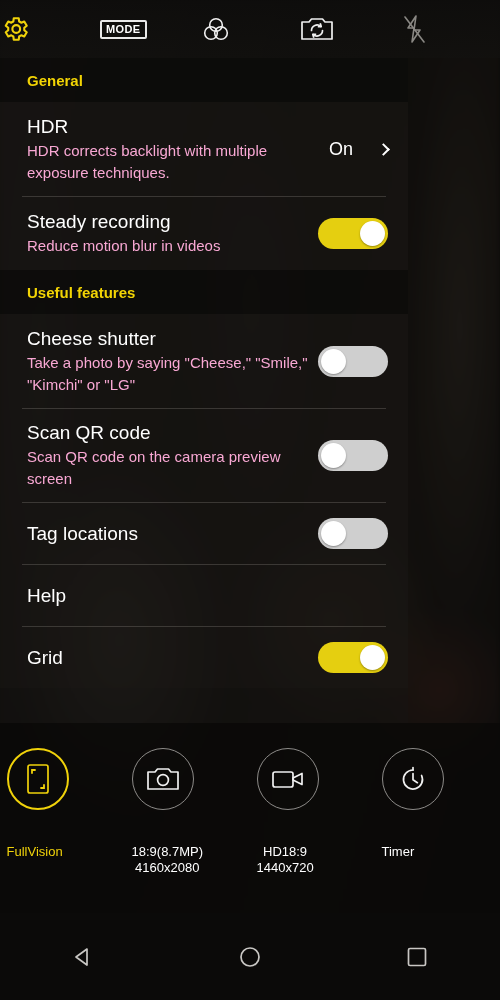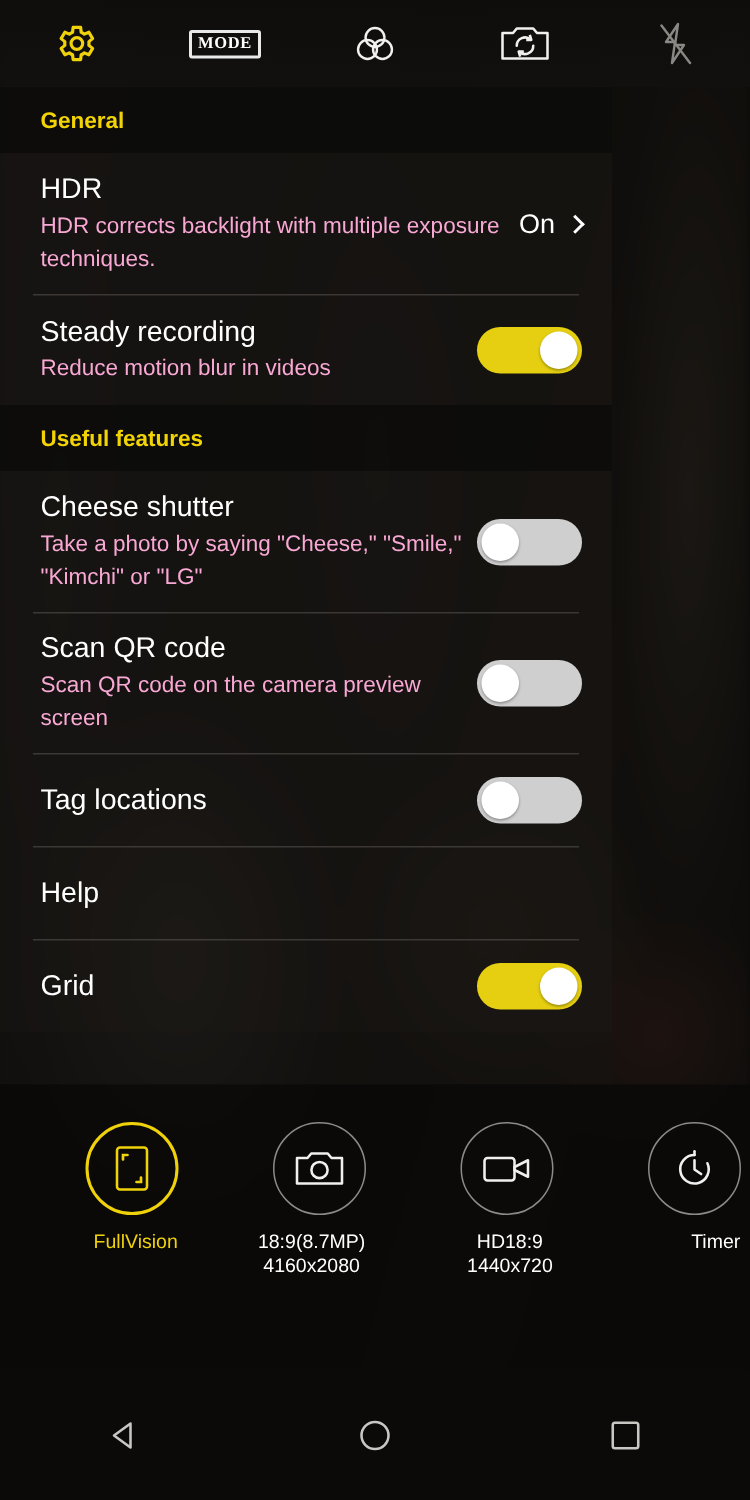--- a/index.html
+++ b/index.html
@@ -27,21 +27,21 @@
   }
   .preview-dim { position:absolute; inset:0; background:rgba(5,5,5,0.42); }
 
   
   .topbar {
     position:absolute; top:0; left:0; width:500px; height:58px;
     display:flex; align-items:center;
     background:linear-gradient(180deg, rgba(14,13,12,0.86), rgba(18,17,15,0.74));
     z-index:5;
   }
-  .topbtn { flex:1; display:flex; align-items:center; justify-content:center; height:58px;font-family:Liberation Serif, serif; }
+  .topbtn { flex:1; display:flex; align-items:center; justify-content:flex-start; height:58px; }
 
   .gear { width:30px; height:30px; }
   .modebox {
     border:2px solid #e9e9e9; border-radius:2px;
     padding:2px 4px; font-size:11px; font-weight:bold; color:#fff;
     letter-spacing:0.4px; line-height:1;
   }
 
   
   .panel {
@@ -64,21 +64,21 @@
   }
   .row + .row::before {
     content:""; position:absolute; top:0; left:22px; right:22px;
     height:1px; background:rgba(190,185,178,0.22);
   }
   .row-text { flex:1; padding:13px 0; min-width:0; }
   .row-title { color:#ffffff; font-size:19px; line-height:25px; }
   .row-desc { color:#f9a8d4; font-size:15px; line-height:22px; margin-top:1px; max-width:360px; }
   .row-tall .row-text { padding:12px 0; }
 
-  .value-wrap { display:flex; align-items:center; gap:9px; color:#ffffff; font-size:18px; flex:0 0 auto; }
+  .value-wrap { display:flex; align-items:center; gap:26px; color:#ffffff; font-size:18px; flex:0 0 auto; }
   .chev { display:block; width:9px; height:9px; border-right:2px solid #ffffff; border-top:2px solid #ffffff; transform:rotate(45deg); }
 
   .toggle {
     flex:0 0 auto; width:70px; height:31px; border-radius:16px;
     position:relative; background:#cfcfcf;
   }
   .toggle .knob {
     position:absolute; top:3px; left:3px; width:25px; height:25px;
     border-radius:50%; background:#ffffff;
     box-shadow:0 1px 2px rgba(0,0,0,0.35);
@@ -87,21 +87,21 @@
   .toggle.on .knob { left:42px; }
 
   
   .modestrip {
     position:absolute; top:723px; left:0; width:500px; height:190px;
     background:rgba(10,9,8,0.80);
     display:flex; align-items:flex-start; justify-content:space-around;
     padding-top:25px;
     z-index:5;
   }
-  .mode { width:112px; display:flex; flex-direction:column; align-items:flex-end; }
+  .mode { width:112px; display:flex; flex-direction:column; align-items:flex-start;gap:24px; }
   .mode-circle {
     width:62px; height:62px; border-radius:50%;
     border:1.6px solid #8d8b88;
     display:flex; align-items:center; justify-content:center;
   }
   .mode.active .mode-circle { border-color:#f0d20a; border-width:2px; }
   .mode-label {
     margin-top:10px; text-align:center; color:#ffffff;
     font-size:13px; line-height:16px;
   }

